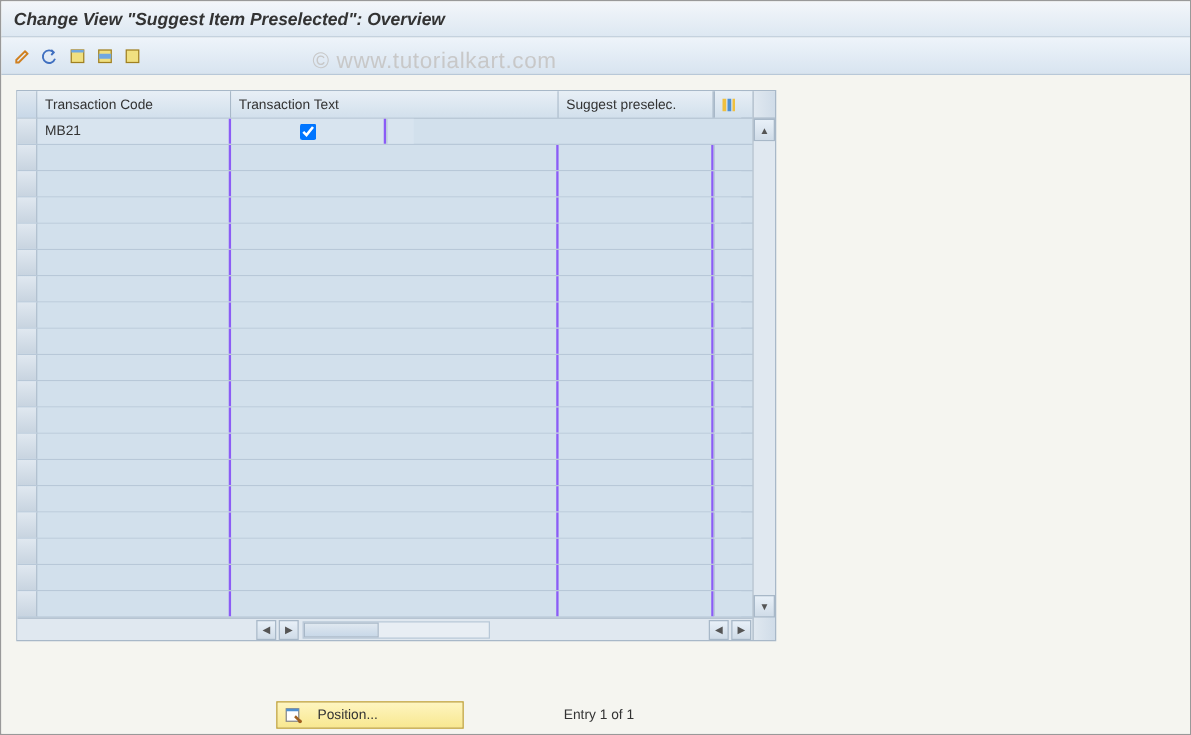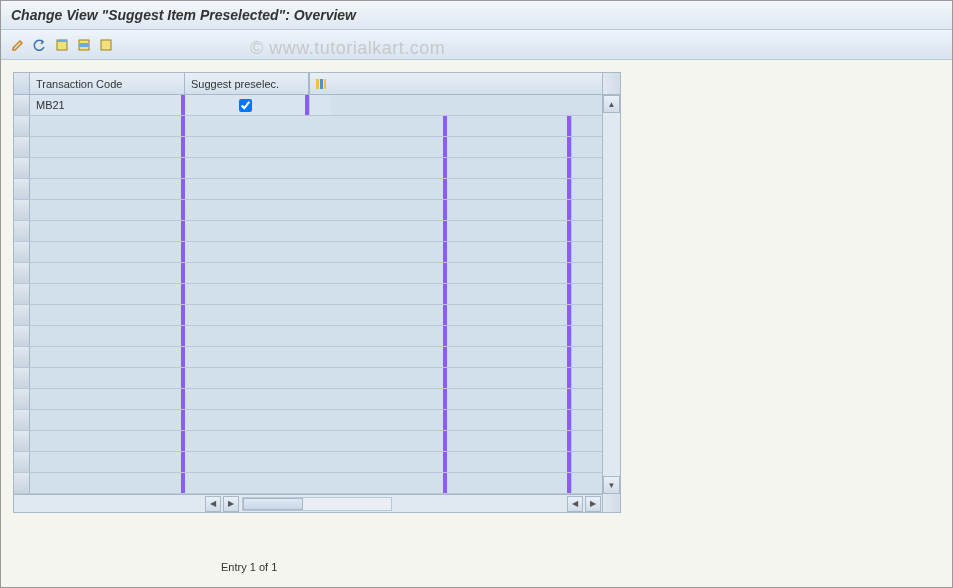--- a/index.html
+++ b/index.html
@@ -111,21 +111,21 @@
       border-bottom: 1px solid #b8c8d8;
     }
     .row-selector {
       width: 16px;
       background: linear-gradient(to bottom, #e0e8f0, #c8d4e0);
       border-right: 1px solid #a8b8c8;
       cursor: pointer;
     }
     .cell {
       padding: 3px 6px;
-      border-right: 4px solid #8b5cf6;
+      border-right: 2px solid #8b5cf6;
       background: #d8e4ef;
       display: flex;
       align-items: center;
       color: #333;
     }
     .cell-checkbox {
       justify-content: center;
     }
     .cell-checkbox input {
       width: 13px;
@@ -267,20 +267,21 @@
 </div>
 
 <div class="watermark">© www.tutorialkart.com</div>
 
 <div class="content-area">
   <div class="table-container">
     <div class="table-main">
       <div class="table-header-row">
         <div class="row-selector-header"></div>
         <div class="col-header col-tcode">Transaction Code</div>
+        <div class="col-header col-ttext">Transaction Text</div>
         <div class="col-header col-preselec">Suggest preselec.</div>
         <div class="config-btn">
           <svg width="14" height="14" viewBox="0 0 14 14">
               <rect x="2" y="2" width="3" height="10" fill="#f0c040"></rect>
               <rect x="6" y="2" width="3" height="10" fill="#5090d0"></rect>
               <rect x="10" y="2" width="2" height="10" fill="#f0c040"></rect>
             </svg>
         </div>
       </div>
       <div class="table-body" id="table-body">
@@ -434,15 +435,26 @@
     <div class="vscroll">
       <div style="height:22px;border-bottom:1px solid #a8b8c8;"></div>
       <div class="scroll-btn">▲</div>
       <div class="scroll-track"></div>
       <div class="scroll-btn">▼</div>
       <div style="height:18px;"></div>
     </div>
   </div>
 
   <div class="footer-area">
+    <div class="position-btn">
+      <span class="position-icon">
+        <svg width="14" height="14" viewBox="0 0 14 14">
+            <rect x="1" y="2" width="10" height="10" fill="#fff" stroke="#888"></rect>
+            <rect x="1" y="2" width="10" height="2" fill="#5090d0"></rect>
+            <path d="M8 8 L12 12" stroke="#a06020" stroke-width="2"></path>
+            <circle cx="12" cy="12" r="1.5" fill="#a06020"></circle>
+          </svg>
+      </span>
+      <span>Position...</span>
+    </div>
     <span class="entry-text">Entry 1 of 1</span>
   </div>
 </div>
 
 </body></html>

